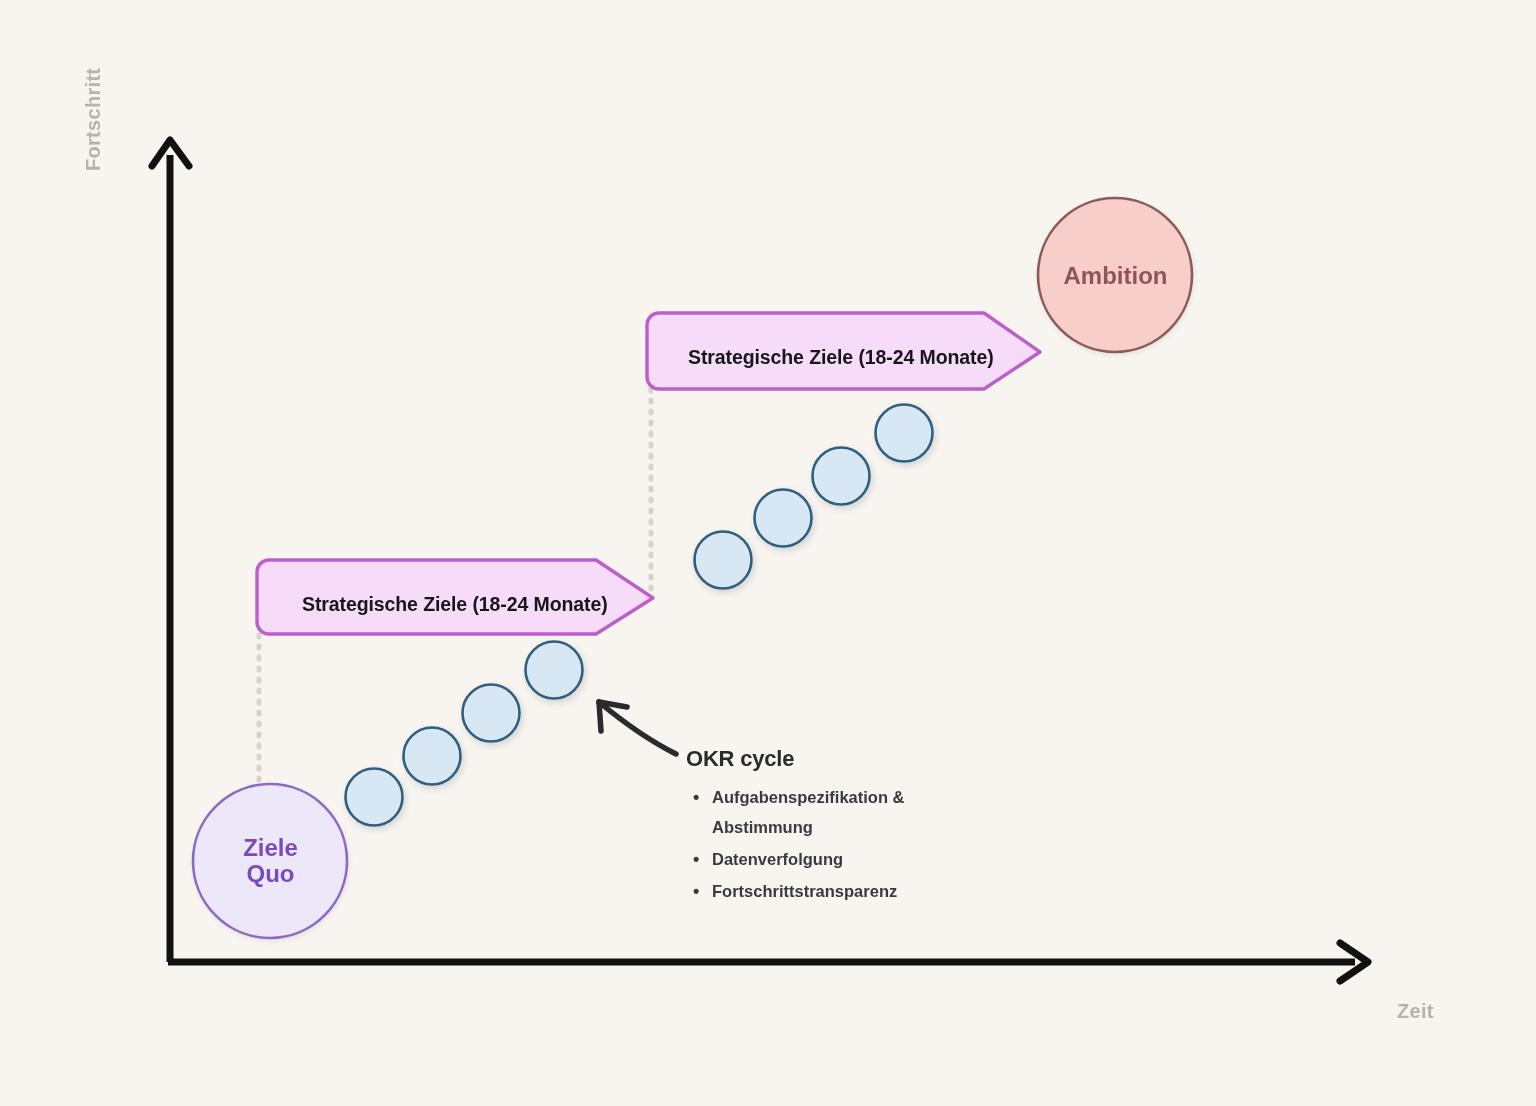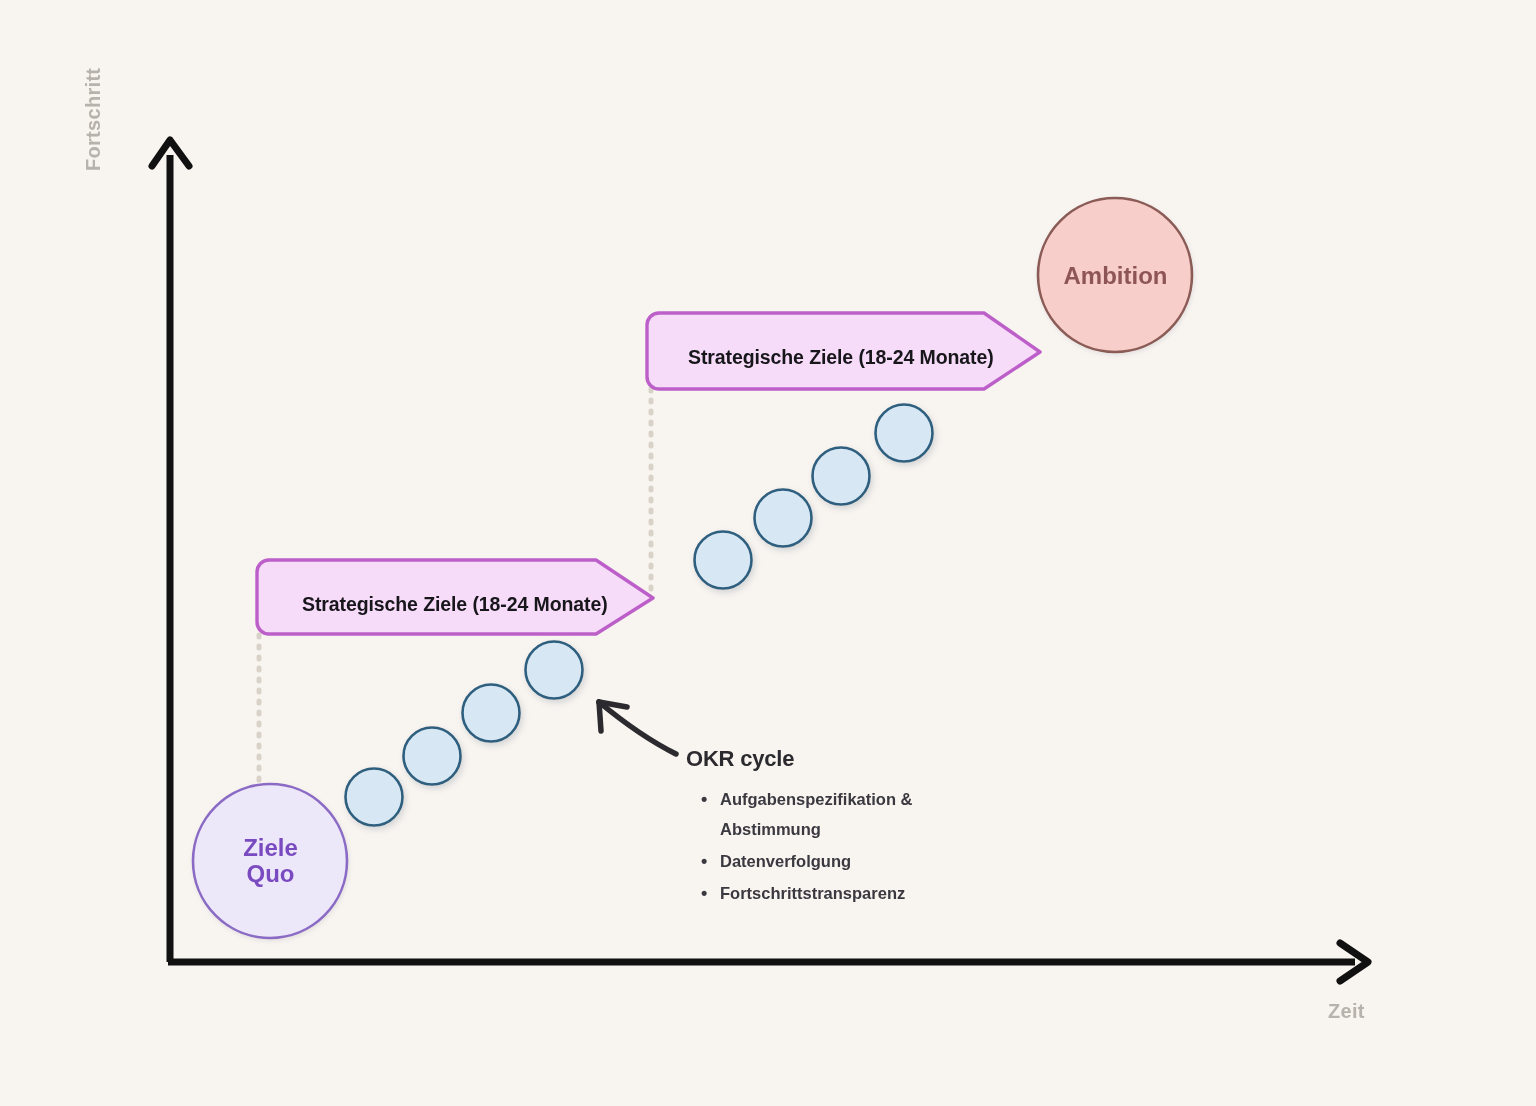--- a/index.html
+++ b/index.html
@@ -39,21 +39,21 @@
   }
   #y-axis-label {
     left: 82px;
     top: 131px;
     width: 130px;
     transform: rotate(-90deg);
     transform-origin: 20px 20px;
     text-align: left;
   }
   #x-axis-label {
-    left: 1328px;
+    left: 1397px;
     top: 1000px;
   }
   .node-label {
     position: absolute;
     text-align: center;
     font-weight: bold;
     font-size: 24px;
     line-height: 26px;
     pointer-events: none;
   }
@@ -87,21 +87,21 @@
     width: 300px;
   }
   #annotation-title {
     font-size: 22px;
     font-weight: bold;
     color: #2B2A2E;
     margin: 15px 0 10px 0;
     letter-spacing: -0.2px;
   }
   #annotation-list {
-    margin: 12px;
+    margin: 4px;
     padding-left: 22px;
     list-style: none;
   }
   #annotation-list li {
     position: relative;
     font-size: 16.5px;
     font-weight: bold;
     color: #3A3940;
     line-height: 30px;
     margin-bottom: 2px;

